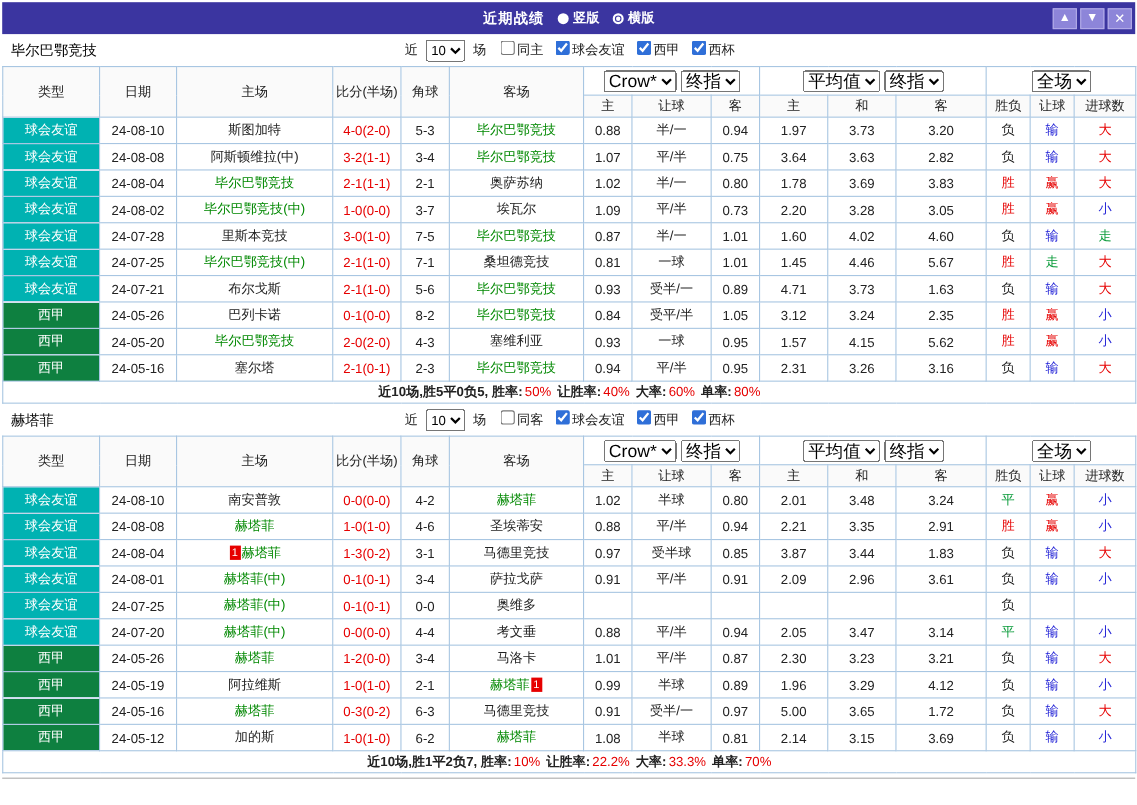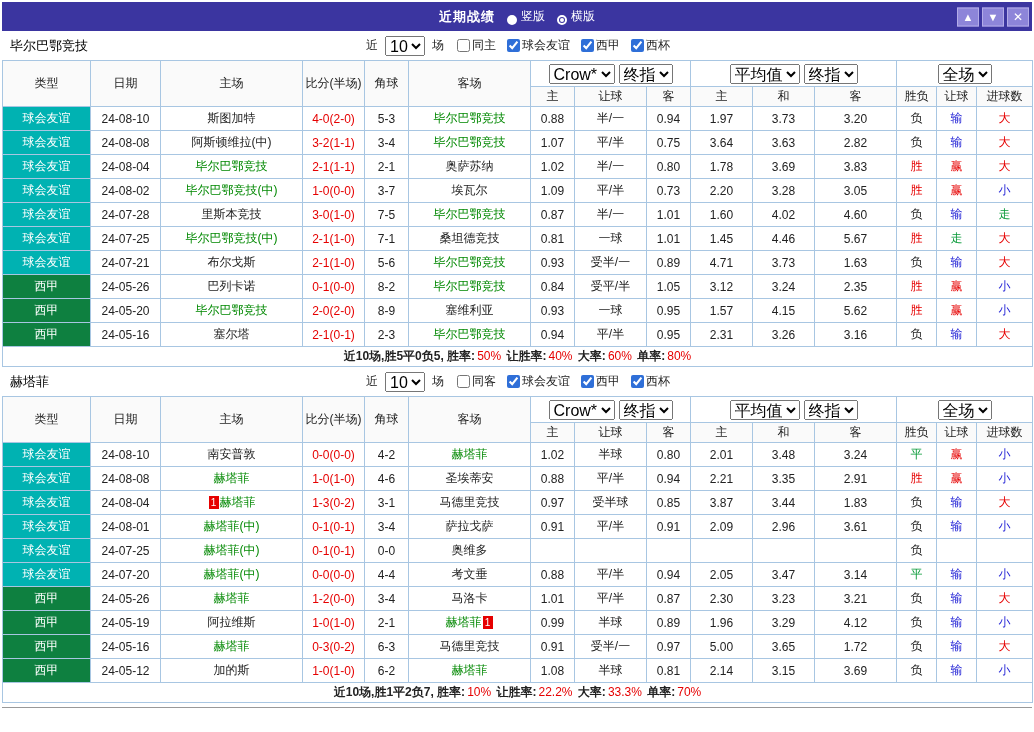--- a/index.html
+++ b/index.html
@@ -16,21 +16,21 @@
   
   .topbar {
     height:29px;
     background:var(--topbar-bg,#3b35a0);
     position:relative;
     display:flex; align-items:center; justify-content:center;
     color:#fff;
   }
   .topbar-center { display:flex; align-items:center; gap:12px; }
   .topbar-title { font-weight:bold; font-size:13px; letter-spacing:1px; }
-  .radio-item { display:inline-flex; align-items:flex-end; gap:4px; cursor:pointer; }
+  .radio-item { display:inline-flex; align-items:center; gap:4px; cursor:pointer;font-weight:bold; }
   .radio-dot { width:10px; height:10px; border-radius:50%; background:#fff; display:inline-block; position:relative; }
   .radio-dot.checked { background:transparent; border:2px solid #fff; }
   .radio-dot.checked::after {
     content:""; position:absolute; left:1px; top:1px;
     width:4px; height:4px; border-radius:50%; background:#fff;
   }
   .topbar-buttons { position:absolute; right:3px; top:50%; transform:translateY(-50%); display:flex; gap:3px; }
   .tb-btn {
     width:22px; height:19px;
     background:var(--button-bg,#8d85d9);
@@ -38,23 +38,23 @@
     color:#fff;
     display:flex; align-items:center; justify-content:center;
     font-size:11px; cursor:pointer; user-select:none;
   }
   .tb-btn.close { font-size:12px; font-weight:bold; }
 
   
   .section-head { height:29px; display:flex; align-items:center; position:relative; }
   .team-name { position:absolute; left:8px; font-size:13px; color:#000; }
   .filters { margin:0 auto; display:flex; align-items:center; gap:3px; }
-  .filters select { height:20px; font-size:16px; }
+  .filters select { height:20px; font-size:12px; }
   .flabel { margin:0 2px; }
-  .fopt { display:inline-flex; align-items:center; gap:2px; margin-left:8px; cursor:pointer; }
+  .fopt { display:inline-flex; gap:2px; margin-left:8px; cursor:pointer; }
   .fopt input { width:13px; height:13px; accent-color:var(--checkbox,#2f6fd8); margin:0; }
 
   
   table.grid { border-collapse:collapse; table-layout:fixed; width:1030px; margin:0 auto;border-radius:13px; }
   .grid th, .grid td {
     border:1px solid var(--border,#a8c6e2);
     text-align:center;
     height:24px;
     padding:0 2px;
     font-size:12px;
@@ -315,21 +315,21 @@
               <td>2.35</td>
               <td class="c-red">胜</td>
               <td class="c-red">赢</td>
               <td class="c-blue">小</td>
             </tr>
             <tr>
               <td class="t-league">西甲</td>
               <td>24-05-20</td>
               <td><span class="team-link">毕尔巴鄂竞技</span></td>
               <td class="score">2-0(2-0)</td>
-              <td>8-9</td>
+              <td>4-3</td>
               <td><span>塞维利亚</span></td>
               <td>0.93</td>
               <td>一球</td>
               <td>0.95</td>
               <td>1.57</td>
               <td>4.15</td>
               <td>5.62</td>
               <td class="c-red">胜</td>
               <td class="c-red">赢</td>
               <td class="c-blue">小</td>

